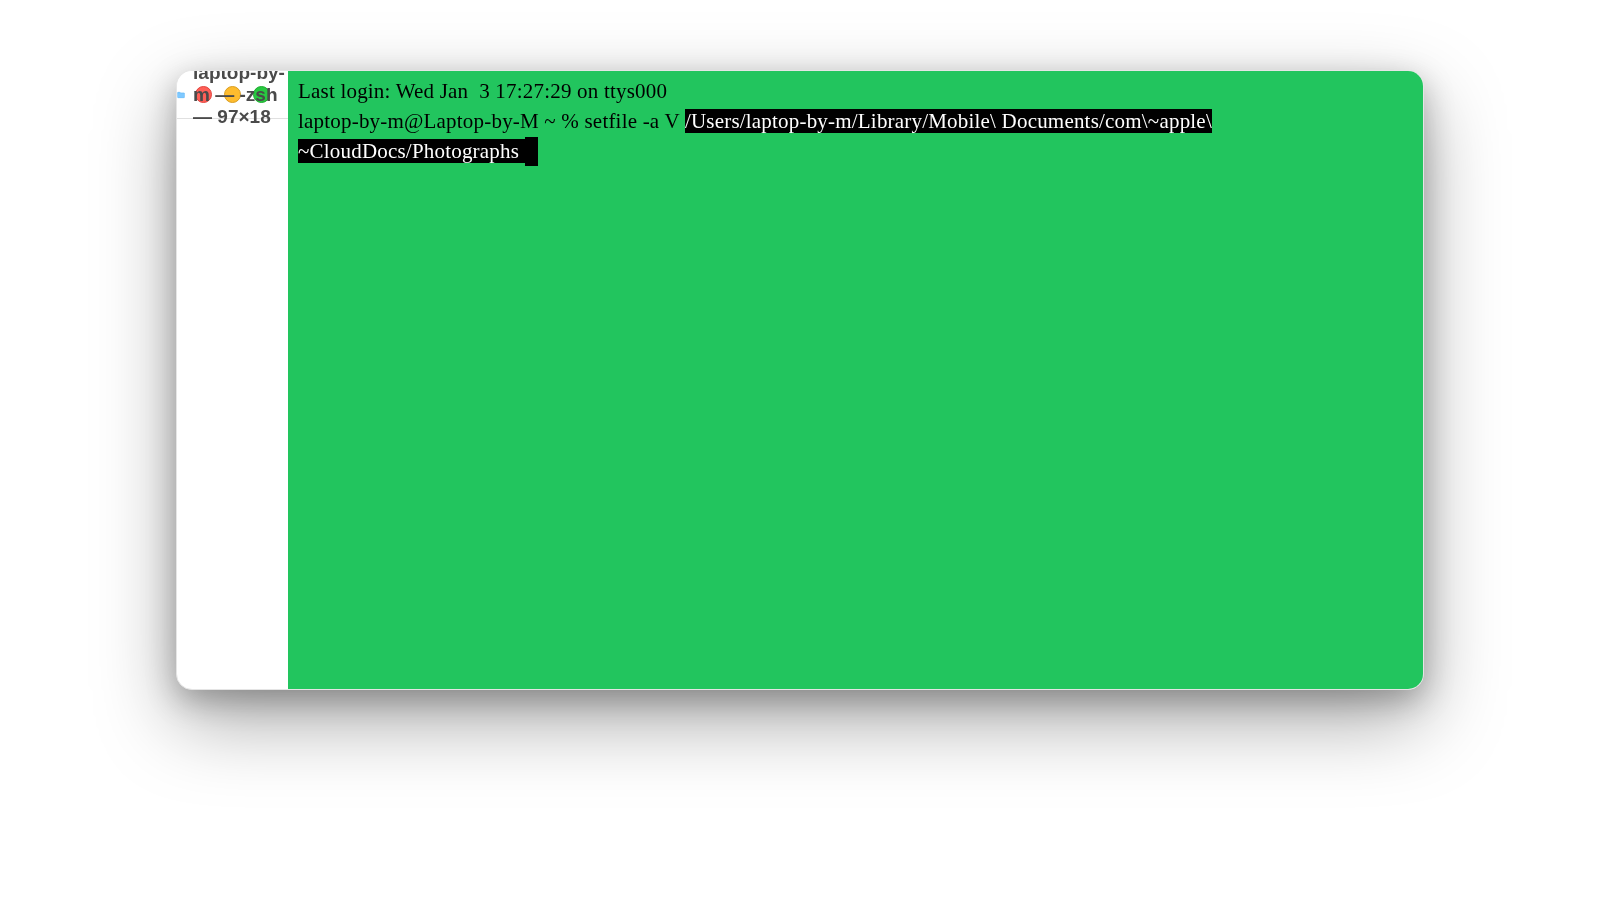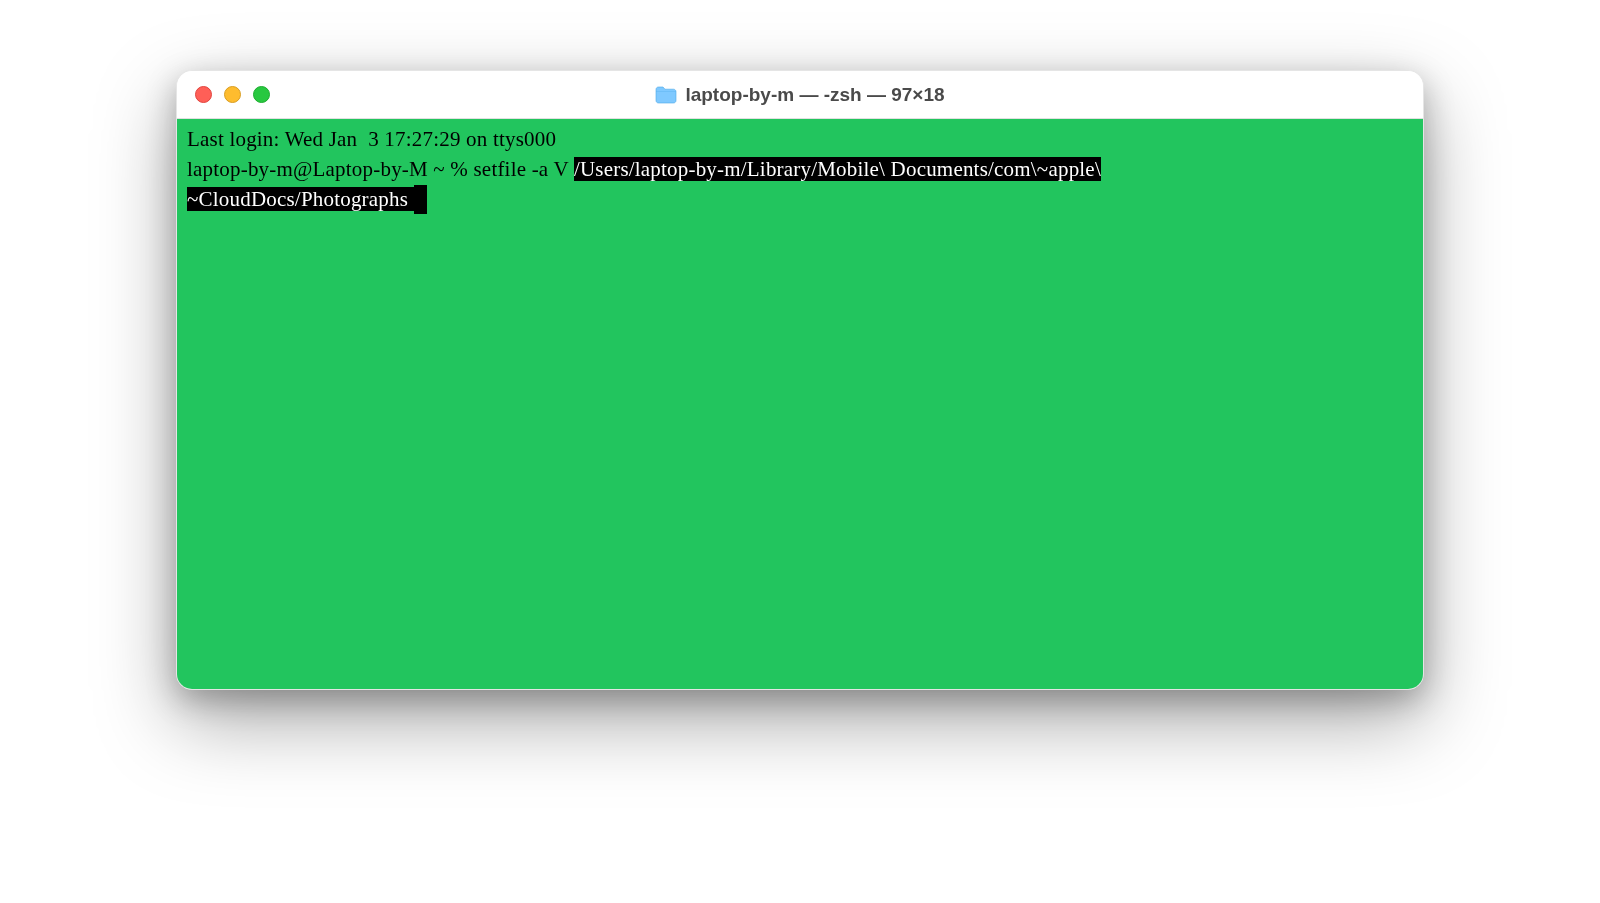--- a/index.html
+++ b/index.html
@@ -18,21 +18,21 @@
       font-family: -apple-system, BlinkMacSystemFont, "Helvetica Neue", Arial, sans-serif;
     }
     .terminal-window {
       width: 1248px;
       height: 620px;
       background: #ffffff;
       border-radius: 16px;
       box-shadow: 0 30px 80px rgba(0,0,0,0.35), 0 10px 30px rgba(0,0,0,0.25);
       overflow: hidden;
       display: flex;
-      flex-direction: column;
+      flex-direction: row;
       border: 1px solid #e5e5e5;
     }
     .titlebar {
       height: 48px;
       background: #ffffff;
       border-bottom: 1px solid #e0e0e0;
       display: flex;
       align-items: center;
       position: relative;
       padding: 0 18px;

